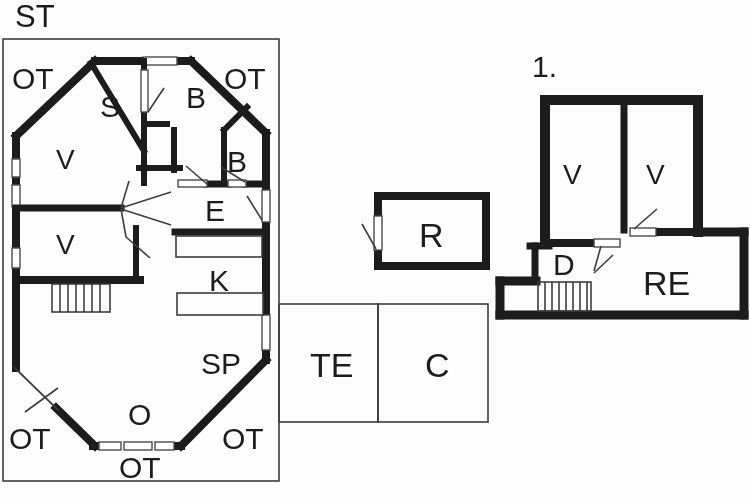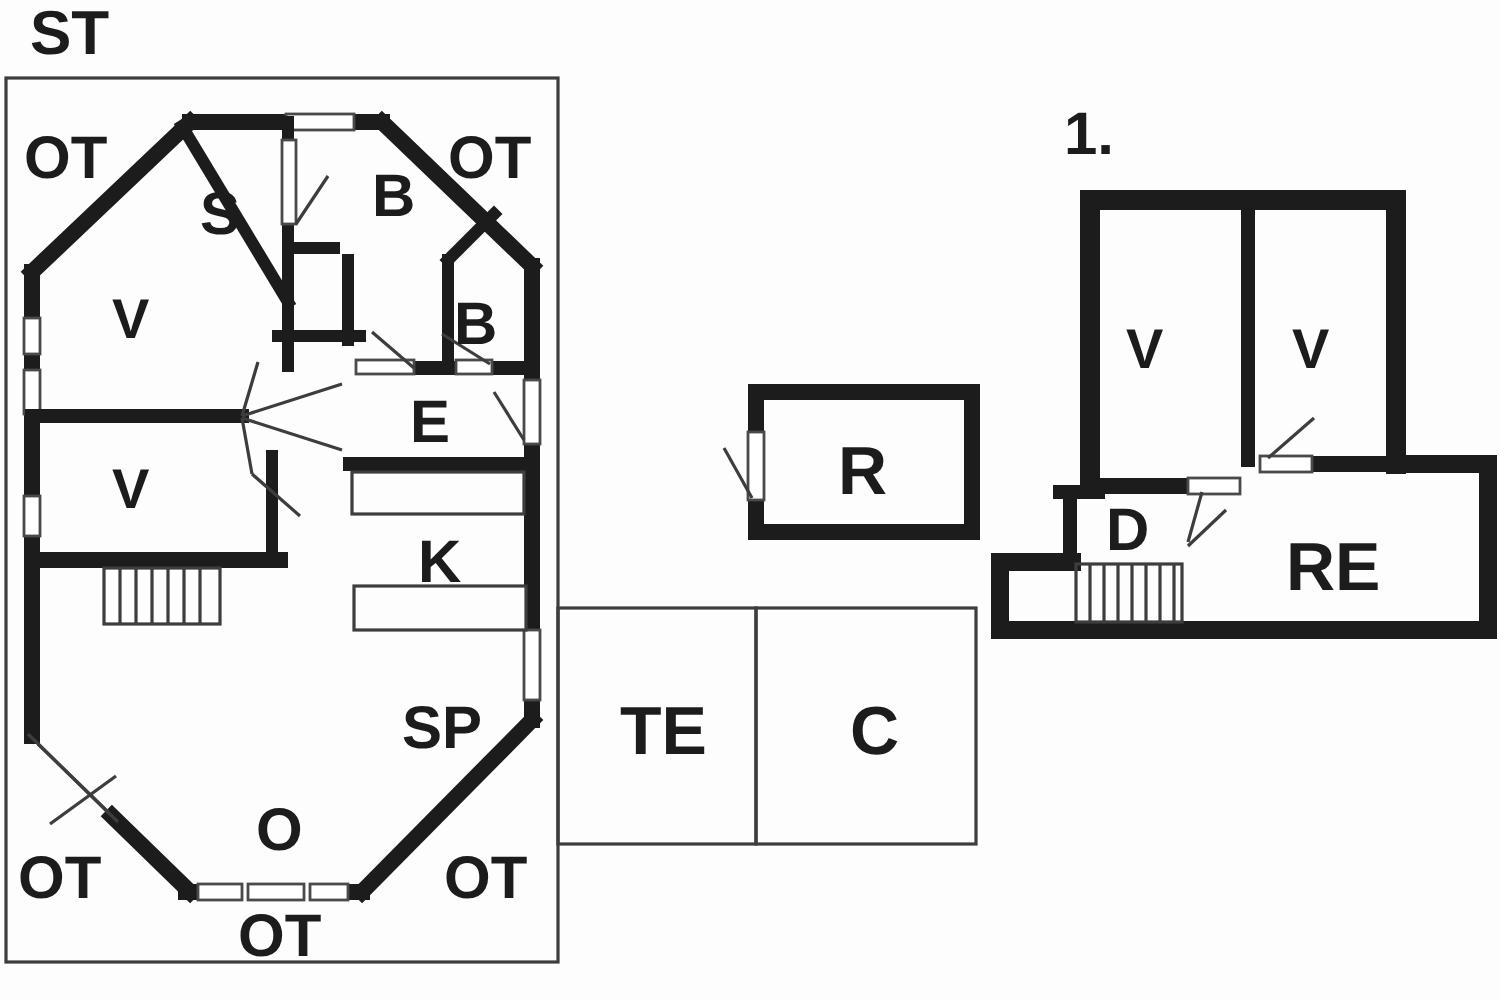--- a/index.html
+++ b/index.html
@@ -1,17 +1,17 @@
 <!DOCTYPE html>
 <html><head>
 <meta charset="utf-8">
 <style>
   html,body{margin:0;padding:0;background:#ffffff;}
   .page{position:relative;width:750px;height:500px;background:#fdfdfd;overflow:hidden;
-        font-family:"Liberation Sans",sans-serif;font-weight:bold;}
+        font-family:"Liberation Sans",sans-serif;}
   svg{position:absolute;left:0;top:0;}
   .wall{stroke:#1c1c1c;fill:none;stroke-linecap:square;}
   .w10{stroke-width:10;} .w9{stroke-width:9;} .w8{stroke-width:8;} .w7{stroke-width:7;} .w6{stroke-width:6;}
   .thin{stroke:#3d3d3d;stroke-width:1.6;fill:none;}
   .thinrect{stroke:#3d3d3d;stroke-width:1.6;fill:#fdfdfd;}
   .win{stroke:#4a4a4a;stroke-width:1.4;fill:#ffffff;}
   .lbl{fill:#1c1c1c;font-family:"Liberation Sans",sans-serif;}
   .s28{font-size:28px;} .s30{font-size:30px;} .s31{font-size:31px;} .s34{font-size:34px;}
 </style>
 </head>

